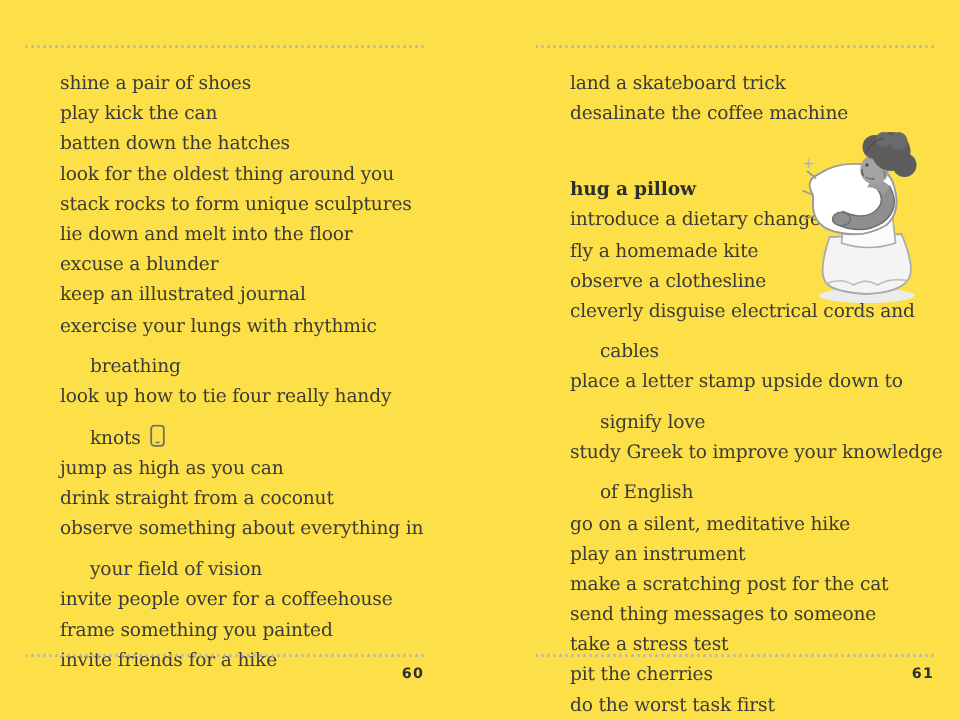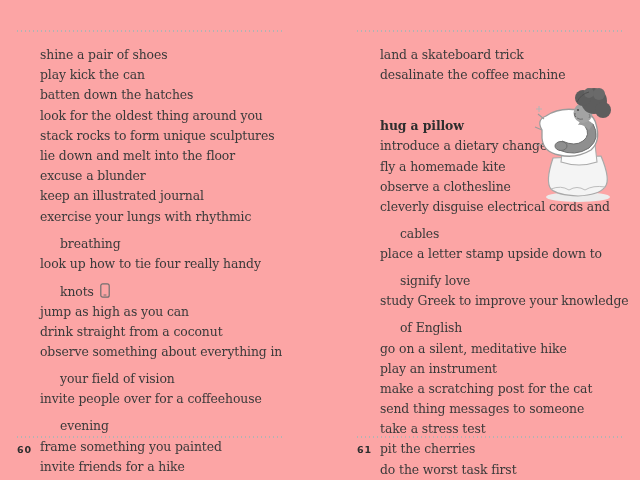--- a/index.html
+++ b/index.html
@@ -1,21 +1,21 @@
 <!DOCTYPE html>
 <html><head>
 <meta charset="utf-8">
 <style>
   html,body{margin:0;padding:0;}
   body{
     width:640px;height:480px;position:relative;overflow:hidden;
     background:#ffffff;
     font-family:"DejaVu Serif", serif;
   }
-  .spread{position:absolute;inset:0;background:#fca5a5;}
+  .spread{position:absolute;inset:0;background:#fde047;}
   .page{position:absolute;top:0;height:480px;}
   .page.left{left:17px;width:266px;}
   .page.right{left:357px;width:266px;}
   .divider{
     position:absolute;left:0;right:0;height:2px;
     background-image:repeating-linear-gradient(to right,#b3b3b3 0 1.4px,transparent 1.4px 4px);
     background-size:4px 1.6px;background-repeat:repeat-x;background-position:0 0;
   }
   .divider.top{top:30px;}
   .divider.bottom{top:436px;}
@@ -25,21 +25,21 @@
     letter-spacing:-0.1px;
   }
   .item{margin:0 0 5.2px 0;}
   .item.bold{font-weight:bold;color:#2e2e2e;margin-top:36px;}
   .line{white-space:nowrap;}
   .line.cont{margin-left:20px;margin-top:12px;}
   .phone-icon{
     display:inline-block;vertical-align:-2px;margin-left:6px;line-height:0;
   }
   .page-num{
-    position:absolute;top:444px;left:0;right:0;text-align:left;
+    position:absolute;top:444px;left:0;right:0;text-align:right;
     font-family:"DejaVu Sans", sans-serif;font-weight:bold;
     font-size:9.5px;letter-spacing:1px;color:#2e2e2e;
   }
   .illustration{
     position:absolute;left:174px;top:86px;width:94px;height:120px;
   }
 </style>
 </head>
 <body>
 
@@ -88,21 +88,20 @@
         </div>
         <div class="item">
           <div class="line">drink straight from a coconut</div>
         </div>
         <div class="item">
           <div class="line">observe something about everything in</div>
           <div class="line cont">your field of vision</div>
         </div>
         <div class="item">
           <div class="line">invite people over for a coffeehouse</div>
-          <div class="line cont">evening</div>
         </div>
         <div class="item">
           <div class="line">frame something you painted</div>
         </div>
         <div class="item">
           <div class="line">invite friends for a hike</div>
         </div>
       </div>
     <div class="divider bottom"></div>
     <div class="page-num">60</div>

